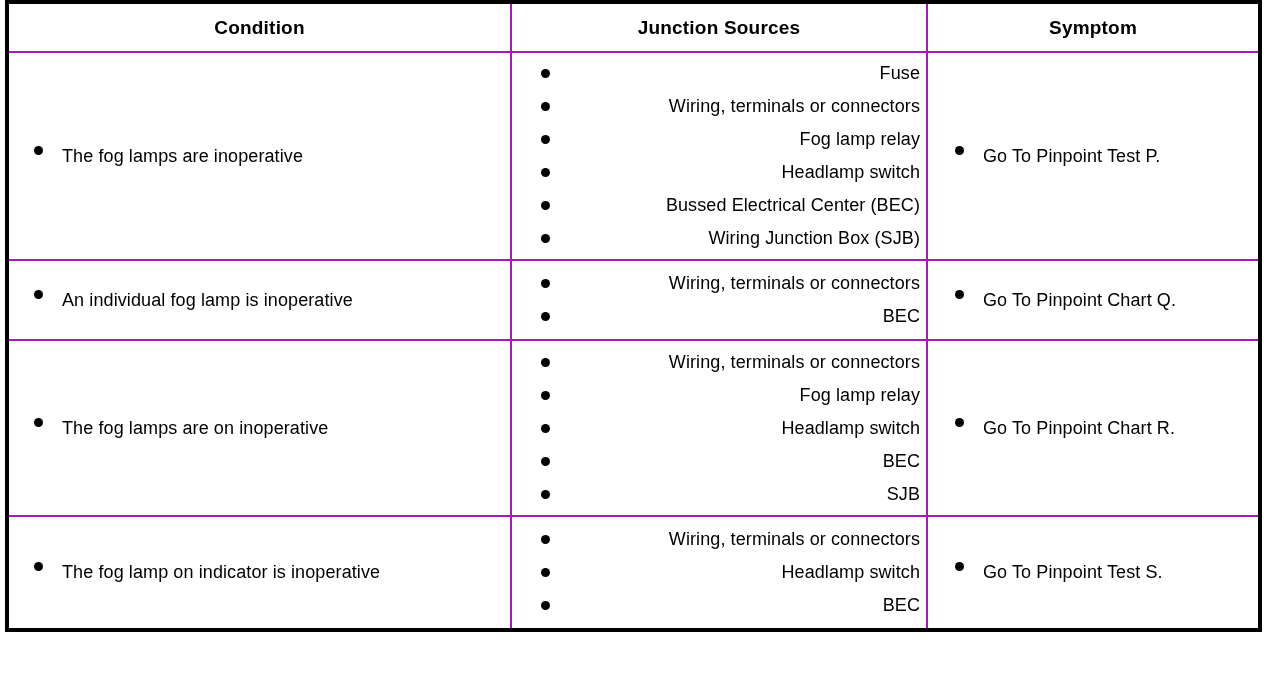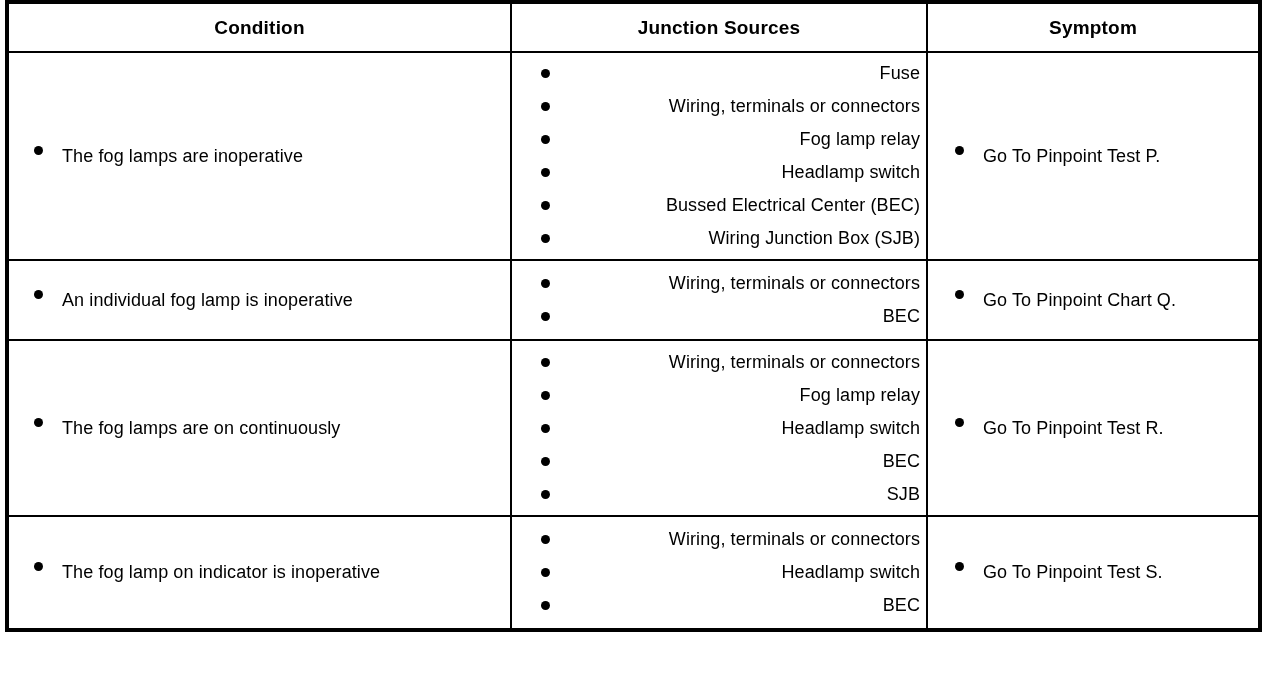--- a/index.html
+++ b/index.html
@@ -29,21 +29,21 @@
     border-collapse: collapse;
     table-layout: fixed;
     margin-left: 5px;
     width: 1253px;
     border: 4px solid #000000;
   }
   col.c1 { width: 504px; }
   col.c2 { width: 416px; }
   col.c3 { width: 333px; }
   th, td {
-    border: 2px solid #000000;
+    border: 2px solid #a21caf;
     padding: 0;
     vertical-align: middle;
   }
   th {
     font-size: 19px;
     font-weight: 700;
     text-align: center;
     height: 47px;
     letter-spacing: 0.2px;
   }
@@ -171,21 +171,21 @@
           <span class="bullet"></span>
           <span>Go To Pinpoint Chart Q.</span>
         </div>
       </td>
     </tr>
 
     <tr class="r3">
       <td class="cond">
         <div class="single">
           <span class="bullet"></span>
-          <span>The fog lamps are on continuously</span>
+          <span>The fog lamps are on inoperative</span>
         </div>
       </td>
       <td class="src">
         <ul class="src-list">
           <li class="item">
                 <span class="bullet"></span>
                 <span>Wiring, terminals or connectors</span>
               </li>
           <li class="item">
                 <span class="bullet"></span>
@@ -201,21 +201,21 @@
               </li>
           <li class="item">
                 <span class="bullet"></span>
                 <span>SJB</span>
               </li>
         </ul>
       </td>
       <td class="act">
         <div class="single">
           <span class="bullet"></span>
-          <span>Go To Pinpoint Test R.</span>
+          <span>Go To Pinpoint Chart R.</span>
         </div>
       </td>
     </tr>
 
     <tr class="r4">
       <td class="cond">
         <div class="single">
           <span class="bullet"></span>
           <span>The fog lamp on indicator is inoperative</span>
         </div>

